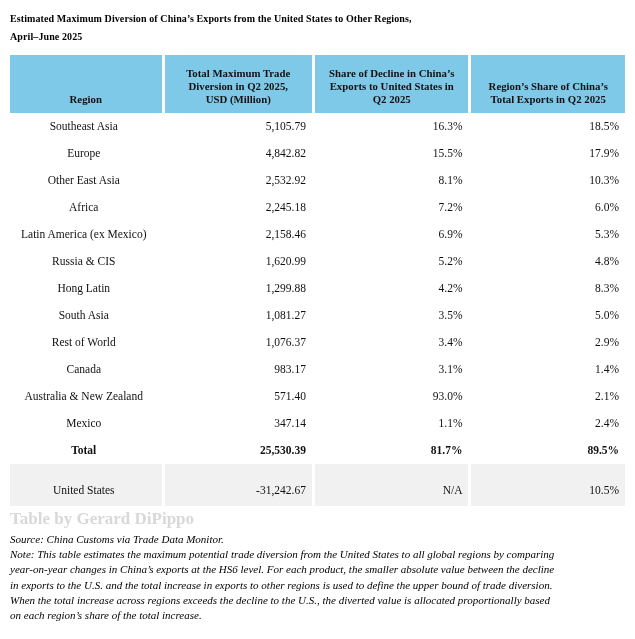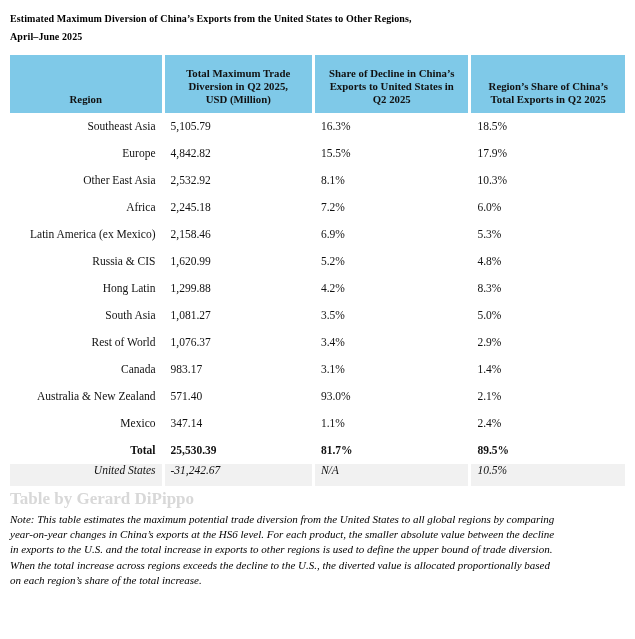--- a/index.html
+++ b/index.html
@@ -24,27 +24,26 @@
     background:var(--header-bg,#7FC9E8);
     vertical-align:bottom; text-align:center;
     font-weight:bold; font-size:10.8px; line-height:13px;
     white-space:pre-line; height:58px; padding:4px 2px 7px 2px;
   }
   td {
     font-size:11.5px; line-height:13px;
     padding:7px 6px 7px 6px; vertical-align:middle;
     background:#ffffff;
   }
-  td.region { text-align:right; padding-left:2px; }
-  td.num { }
+  td.region { text-align:center; padding-left:2px; }
+  td.num { text-align:right; }
   tr.total-row td { font-weight:bold; }
   tr.us-row td {
-    font-style:italic;
     background:var(--shaded-bg,#F1F1F1);
-    padding-top:0; padding-bottom:9px;
+    padding-top:20px; padding-bottom:9px;
   }
   .attribution {
     width:615px; 
     font-weight:bold; font-size:17px;
     color:var(--attribution-color,#D8D8D8);
     margin:3px 0 3px 0;
   }
   .footer-notes {
     font-style:italic; font-size:11px; line-height:15.2px;
     max-width:552px; color:#000000;
@@ -160,14 +159,15 @@
         <td class="num">-31,242.67</td>
         <td class="num">N/A</td>
         <td class="num">10.5%</td>
       </tr>
     </tbody>
 </table>
 
 <div class="attribution">Table by Gerard DiPippo</div>
 
 <div class="footer-notes">
+  <div>Source: China Customs via Trade Data Monitor.</div>
   <div>Note: This table estimates the maximum potential trade diversion from the United States to all global regions by comparing year-on-year changes in China’s exports at the HS6 level. For each product, the smaller absolute value between the decline in exports to the U.S. and the total increase in exports to other regions is used to define the upper bound of trade diversion. When the total increase across regions exceeds the decline to the U.S., the diverted value is allocated proportionally based on each region’s share of the total increase.</div>
 </div>
 
 </body></html>

